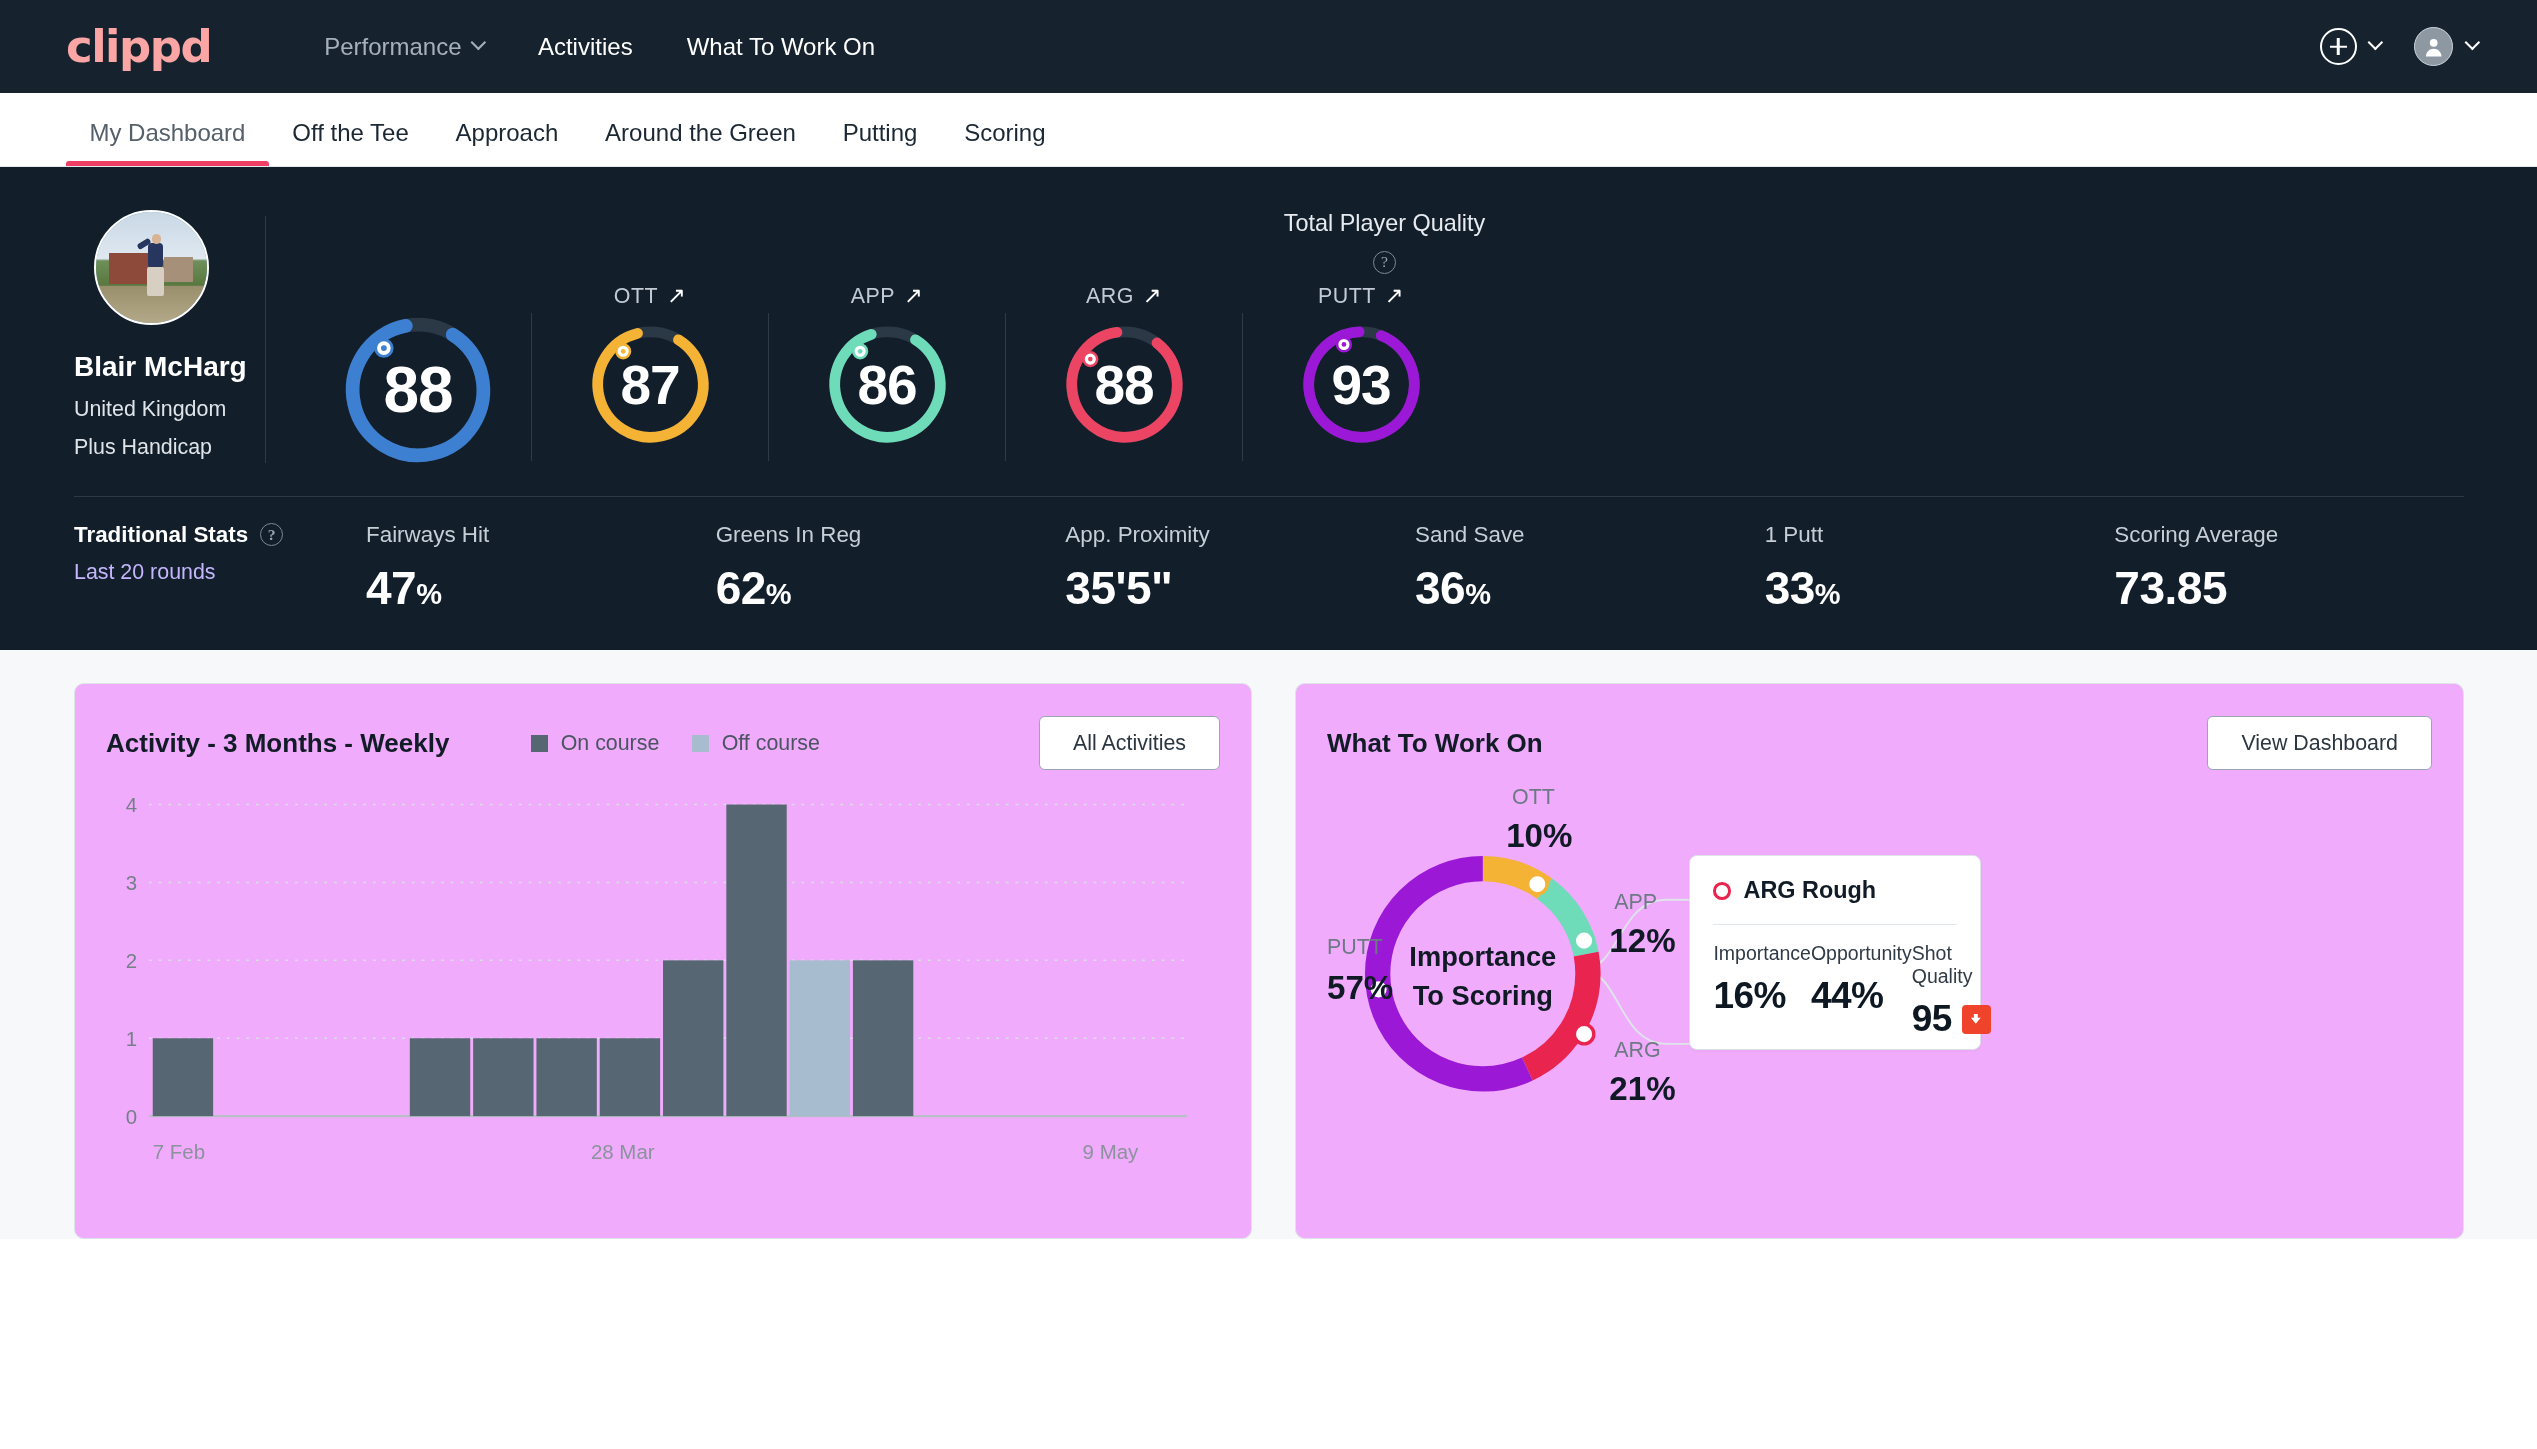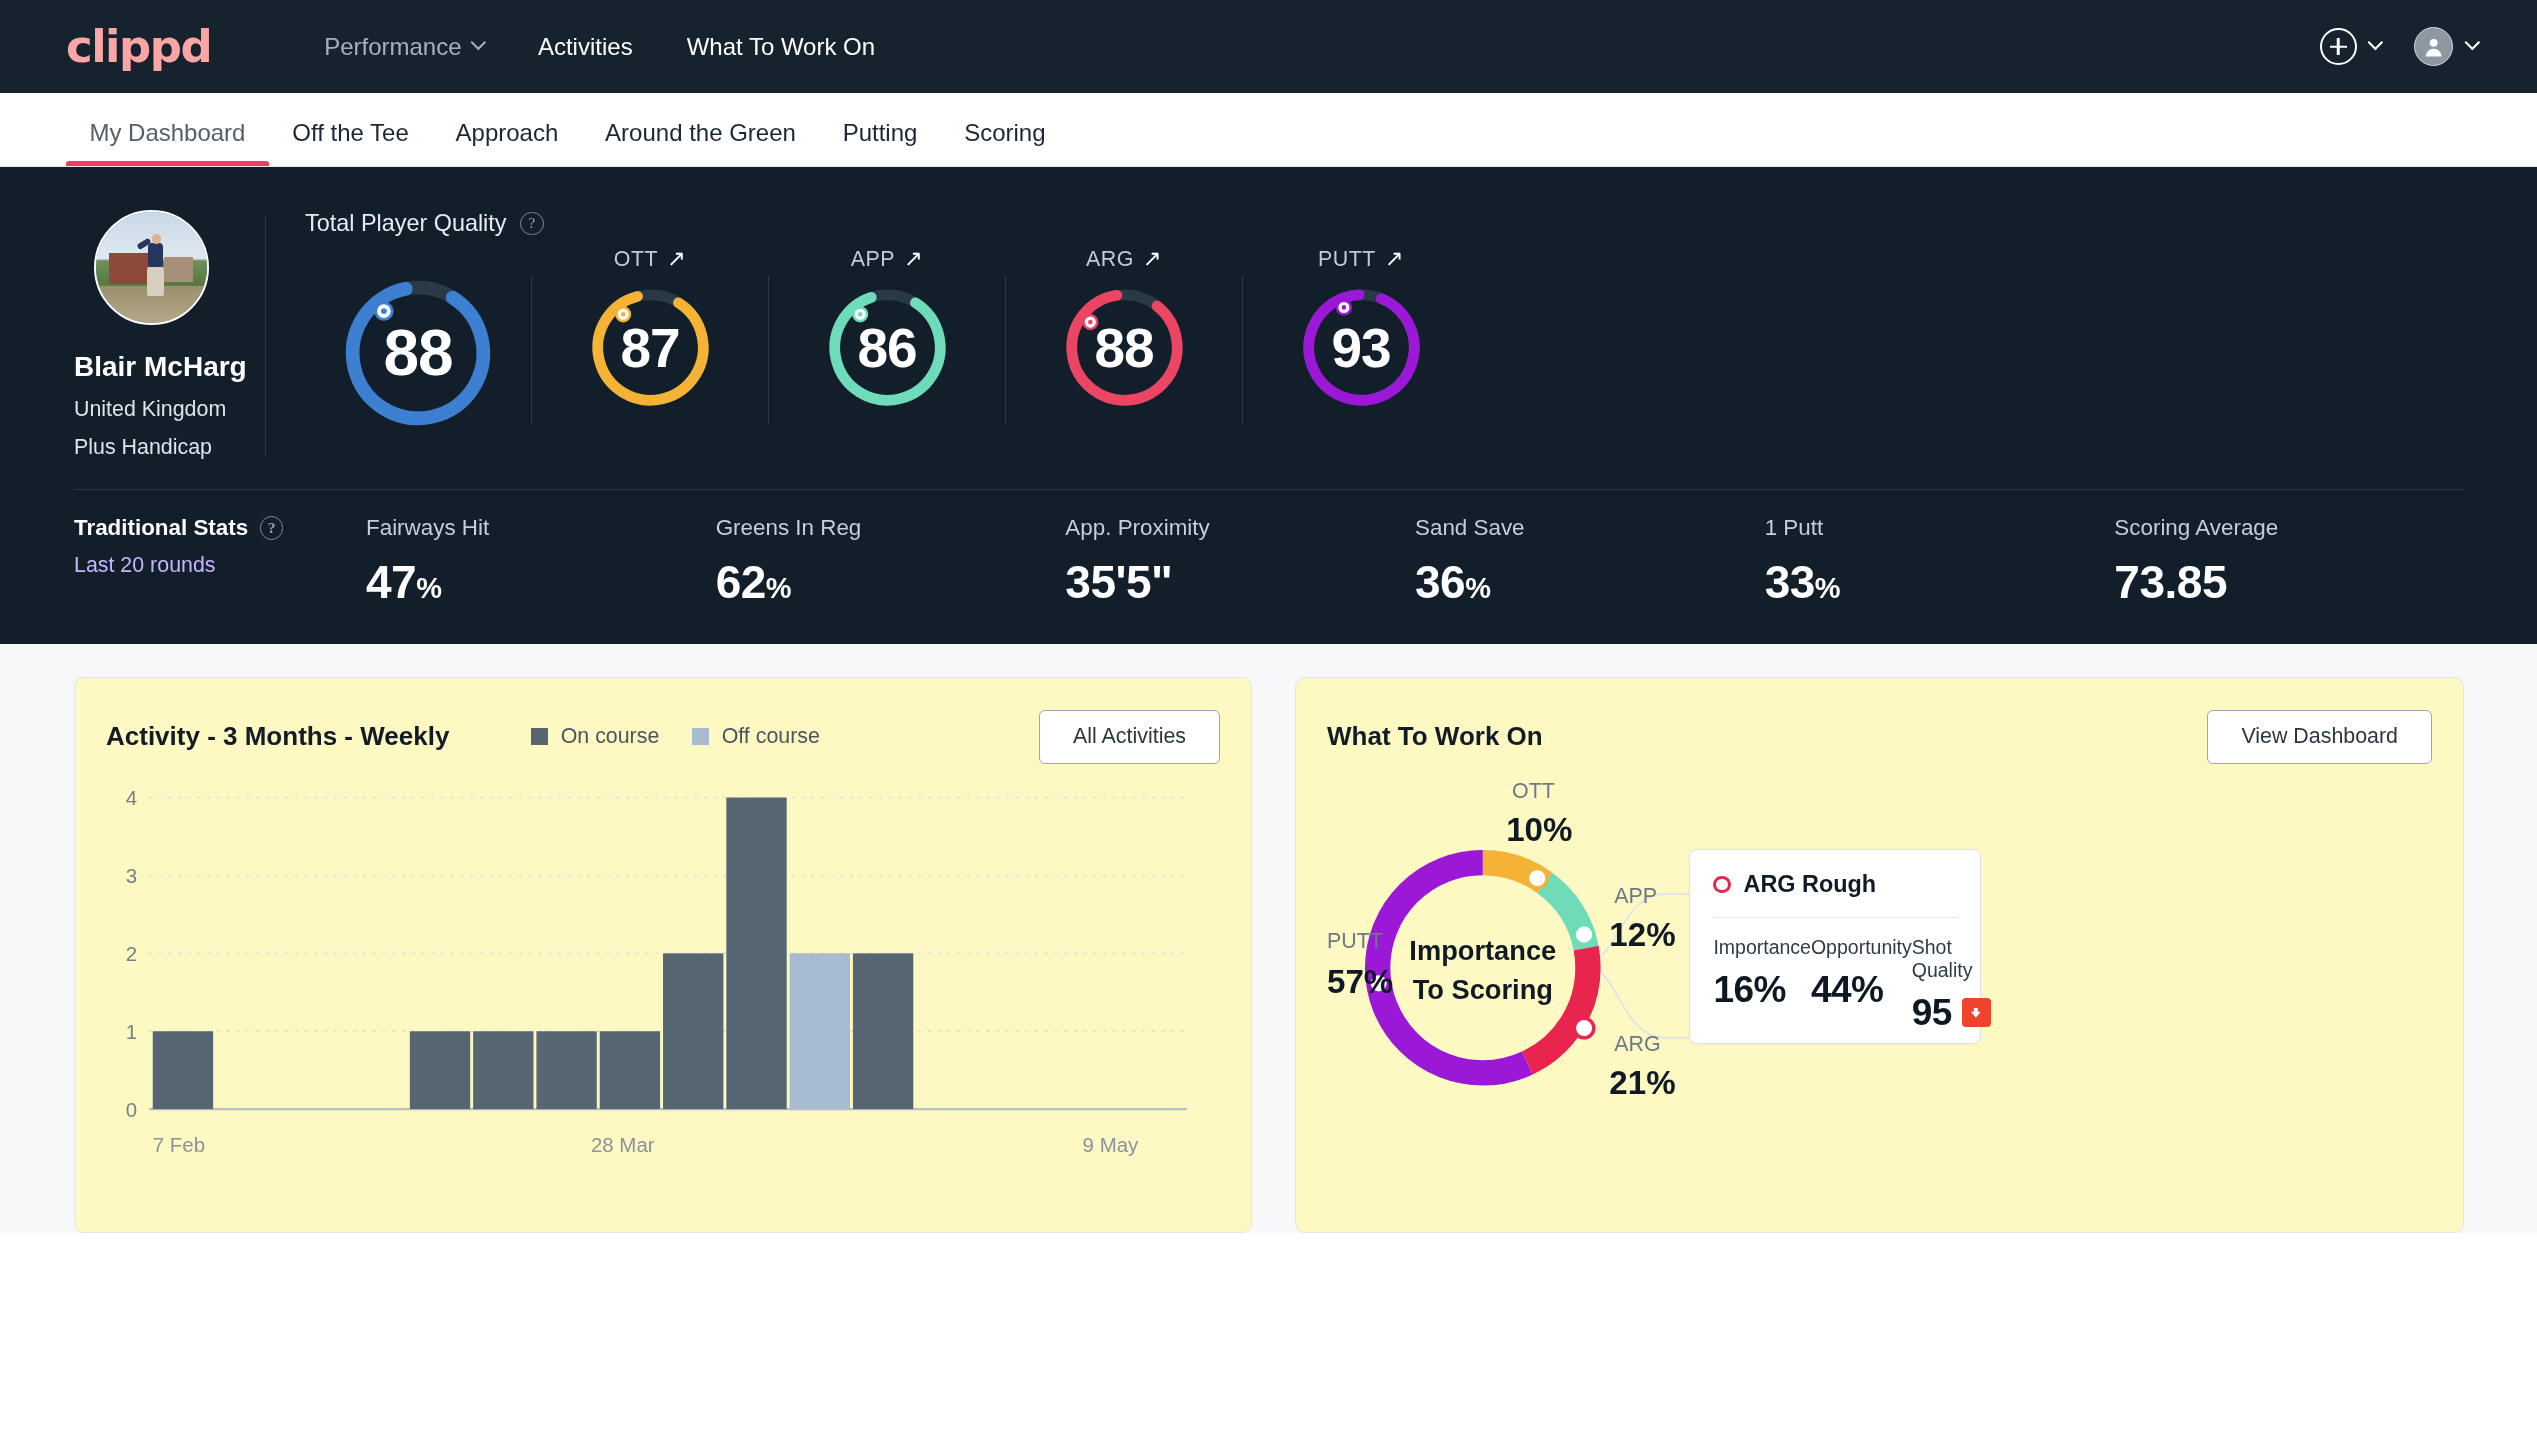--- a/index.html
+++ b/index.html
@@ -82,20 +82,21 @@
   .photo .arm { position: absolute; left: 41px; top: 29px; width: 13.6px; height: 5.8px; background: #27365e; transform: rotate(-32deg); border-radius: 2.9px; }
   .p-name { font-size: 28px; font-weight: 700; color: #fff; margin-top: 26px; }
   .p-line { font-size: 21.4px; color: #dfe4e9; margin-top: 13.6px; }
 
   .divider-v { width: 1px; background: #2c3b49; margin: 5.8px 0 3.9px 0; }
 
   .quality { flex: 1; padding-left: 39px; }
   .q-title {
     font-size: 23.4px; color: #e7ebef; display: flex; align-items: center; gap: 13.6px;
     margin-bottom: 7.8px;
+    flex-direction: column;
   }
   .qmark {
     width: 23.4px; height: 23.4px; border-radius: 50%; border: 1.9px solid #7d8a96;
     color: #9aa6b1; font-size: 15.6px; display: flex; align-items: center; justify-content: center;
     font-family: "Liberation Serif", serif;
   }
   .gauges { display: flex; align-items: flex-start; margin-top: 9.7px; }
   .gauge-cell { display: flex; flex-direction: column; align-items: center; position: relative; }
   .gauge-cell.big { width: 226px; padding-top: 29px; }
   .gauge-cell.sm { width: 236px; }
@@ -124,21 +125,21 @@
   .stat { flex: 1; display: flex; flex-direction: column; align-items: flex-start; }
   .stat-name { font-size: 22.4px; color: #c6ced6; }
   .stat-val {
     font-size: 46px; font-weight: 700; color: #ffffff; margin-top: 13.6px; letter-spacing: -0.5px;
   }
   .stat-val .pct { font-size: 29px; font-weight: 700; }
 
   
   .lower { background: #f6f8f9; padding: 33px 74px 0 74px; display: flex; gap: 43px; height: 589px; }
   .card {
-    background: #fef9c3; border: 1px solid #dfe4e9; border-radius: 9.7px;
+    background: #f0abfc; border: 1px solid #dfe4e9; border-radius: 9.7px;
     padding: 29px 31px; display: flex; flex-direction: column;
   }
   .card.left { width: 1178px; }
   .card.right { flex: 1; }
   .card-head { display: flex; align-items: center; height: 60px; }
   .card-title { font-size: 26px; font-weight: 700; color: #111c27; }
   .legend { display: flex; align-items: center; gap: 33px; margin-left: 82px; }
   .legend-item { display: flex; align-items: center; gap: 12.7px; font-size: 21.4px; color: #4a5560; }
   .swatch { width: 16.6px; height: 16.6px; }
   .btn-outline {

